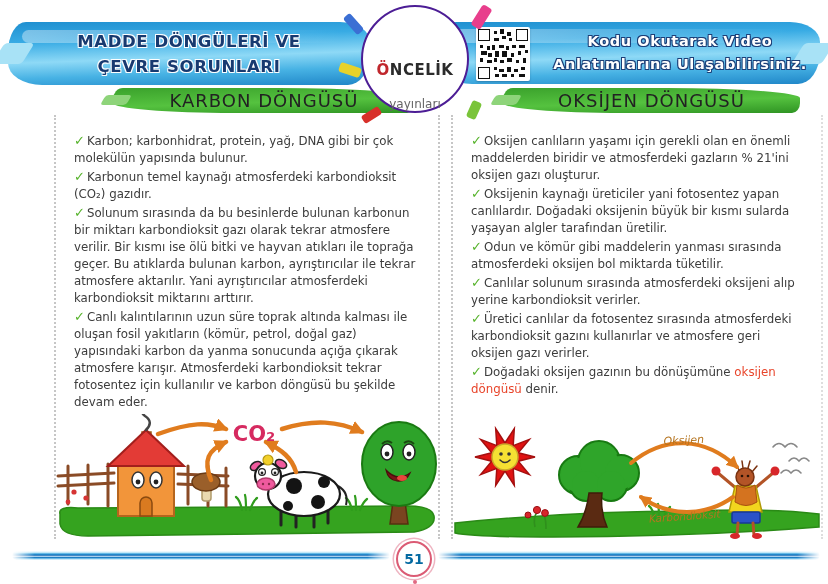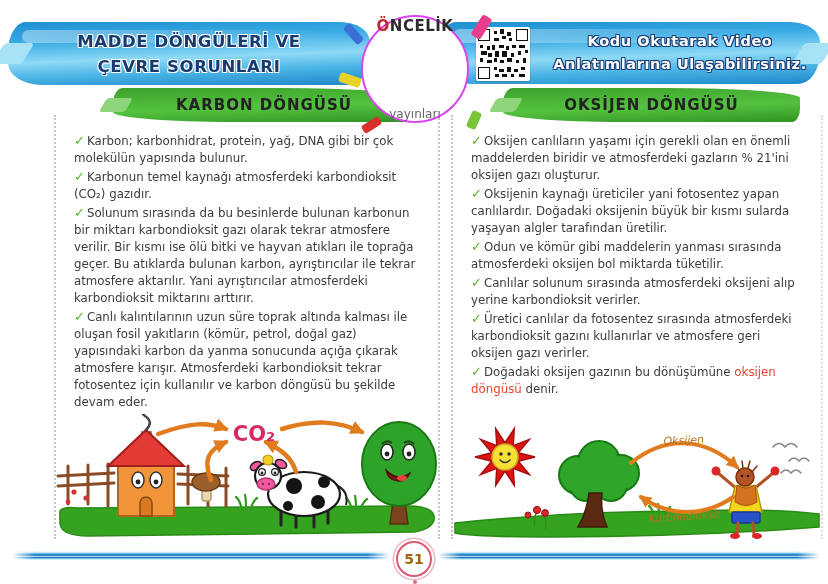--- a/index.html
+++ b/index.html
@@ -25,38 +25,38 @@
             text-shadow:-1px -1px 0 rgba(255,255,255,.95),1px -1px 0 rgba(255,255,255,.95),
                         -1px 1px 0 rgba(255,255,255,.95),1px 1px 0 rgba(255,255,255,.95); }
   .banner-right .banner-title { margin-left:102px; color:#ffffff; font-size:14.5px; line-height:23px;
             text-shadow:-1px -1px 0 #1c3f78,1px -1px 0 #1c3f78,-1px 1px 0 #1c3f78,1px 1px 0 #1c3f78; }
 
   .qr-box { position:absolute; z-index:3; left:38px; top:5px; width:54px; height:54px; background:#fff;
             padding:2px; box-sizing:border-box; border-radius:2px; box-shadow:0 1px 2px rgba(0,40,80,.3); }
   .qr-box svg { display:block; width:100%; height:100%; }
 
   
-  .logo { position:absolute; left:361px; top:15px; width:108px; height:108px; background:#fff;
-          border:2px solid #d946ef; border-radius:50%; box-sizing:border-box; z-index:4;
-          display:flex; flex-direction:column; align-items:center; justify-content:space-between; }
+  .logo { position:absolute; left:361px; top:5px; width:108px; height:108px; background:#fff;
+          border:2px solid #4c1d95; border-radius:50%; box-sizing:border-box; z-index:4;
+          display:flex; flex-direction:column; align-items:center; justify-content:flex-end; }
   .logo-name { font-weight:bold; font-size:15px; color:#2b2b2b; letter-spacing:.5px; }
   .logo-name::first-letter { color:#c0272d; }
   .logo-sub { font-size:12px; color:#666; margin-top:18px; }
   .crayon { position:absolute; border-radius:3px; z-index:5; }
   .crayon.pink   { width:11px; height:24px; background:#e83e8c; right:-20px; top:-2px;  transform:rotate(32deg); }
   .crayon.blue   { width:9px;  height:22px; background:#3b6fd4; left:-14px;  top:6px;   transform:rotate(-42deg); }
   .crayon.yellow { width:10px; height:22px; background:#e8d22a; left:-18px;  top:52px;  transform:rotate(-72deg); }
   .crayon.green  { width:10px; height:18px; background:#7ac43a; right:-12px; bottom:-8px; transform:rotate(24deg); }
   .crayon.red    { width:9px;  height:20px; background:#d8302a; left:4px;    bottom:-14px; transform:rotate(58deg); }
 
   
-  .green-hdr { position:absolute; top:88px; height:34px; display:flex; align-items:center; justify-content:center;
+  .green-hdr { position:absolute; top:88px; height:25px; display:flex; align-items:center; justify-content:center;
             background:linear-gradient(178deg,#3ba22c 0%,#55c23f 55%,#2f9423 100%);
             border-radius:10px 45% 8px 40% / 45% 10px 40% 10px;
-            font-weight:bold; font-size:15px; color:#222; letter-spacing:1px; }
+            font-weight:normal; font-size:18px; color:#222; letter-spacing:1px; }
   .green-hdr::before { content:""; position:absolute; left:-10px; top:28%; width:26px; height:40%;
             background:#8ed47a; transform:skewX(-30deg); border-radius:3px; }
   .green-hdr-left { left:113px; width:302px; }
   .green-hdr-right { left:503px; width:297px; }
 
   
   .col { position:absolute; top:115px; height:424px; box-sizing:border-box; padding:5px 6px 0 6px; }
   .col-left  { left:54px;  width:386px; border-left:2px dotted #c6c6c6; border-right:2px dotted #c6c6c6; }
   .col-right { left:451px; width:372px; border-left:2px dotted #c6c6c6; border-right:2px dotted #dedede; }
   .col ul { list-style:none; margin:12px; padding:0; }
@@ -74,21 +74,21 @@
   .hr-blue { position:absolute; top:551px; height:9px; border-radius:5px;
             background:linear-gradient(180deg,rgba(255,255,255,0) 0%,#bfe7f8 18%,#2d9bd8 34%,#0d63b0 48%,#eaf7ff 56%,#1b7cc4 72%,#8fd2f2 88%,rgba(255,255,255,0) 100%);
             -webkit-mask:linear-gradient(90deg,transparent,#000 6%,#000 94%,transparent);
             mask:linear-gradient(90deg,transparent,#000 6%,#000 94%,transparent); }
   .hr-left  { left:12px;  width:378px; }
   .hr-right { left:438px; width:382px; }
   .page-badge { position:absolute; left:396px; top:541px; width:36px; height:36px; background:#fff;
             border:2px solid #db5b74; border-radius:50%; box-sizing:border-box; z-index:6;
             box-shadow:0 0 0 2px #fff,0 0 0 3.5px #eeb4c1;
             display:flex; align-items:center; justify-content:center;
-            color:#a16207; font-weight:bold; font-size:14px; }
+            color:#0369a1; font-weight:bold; font-size:14px; }
   .page-badge::after { content:""; position:absolute; left:46%; bottom:-9px; width:4px; height:4px;
             border-radius:50%; background:#e06a82; }
 </style>
 </head>
 <body>
 
 <div class="page">
 
   <div class="banner banner-left">
     <div class="banner-title">

